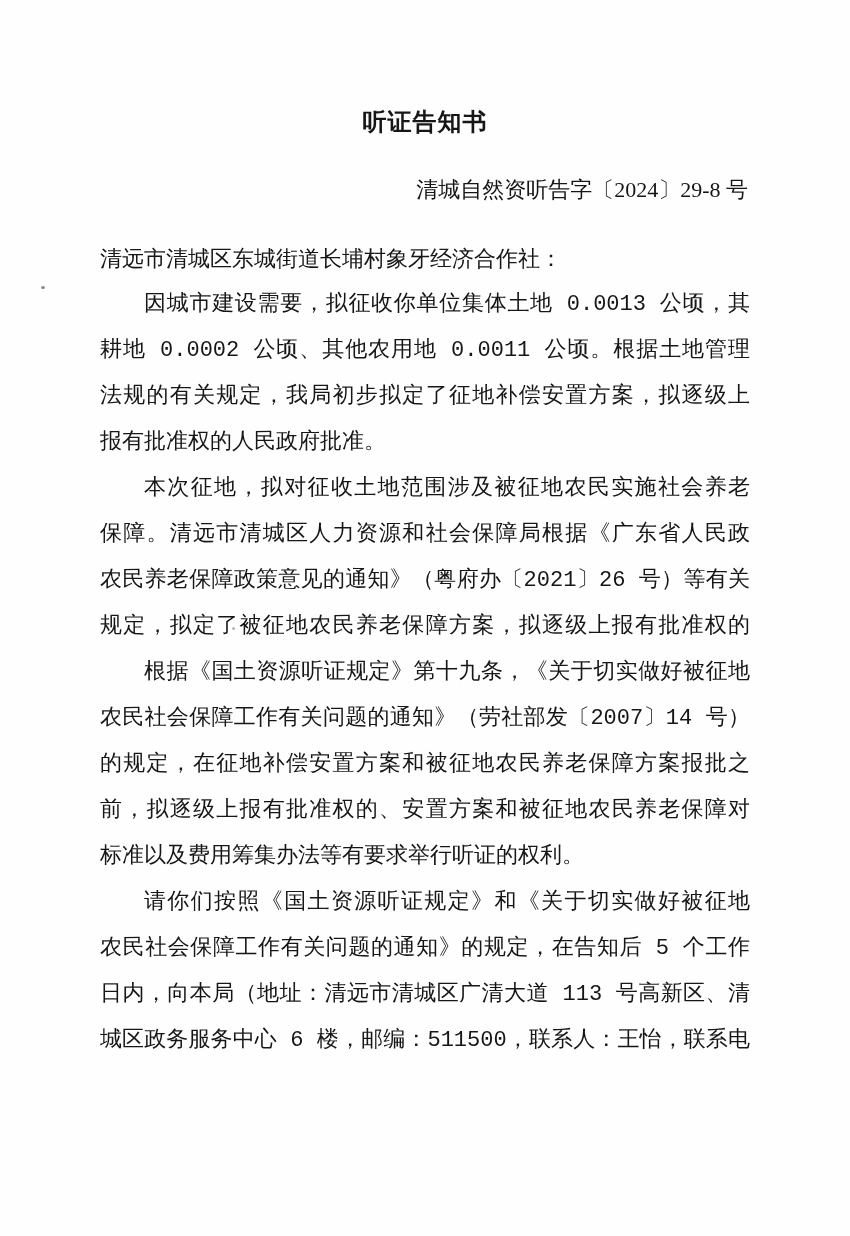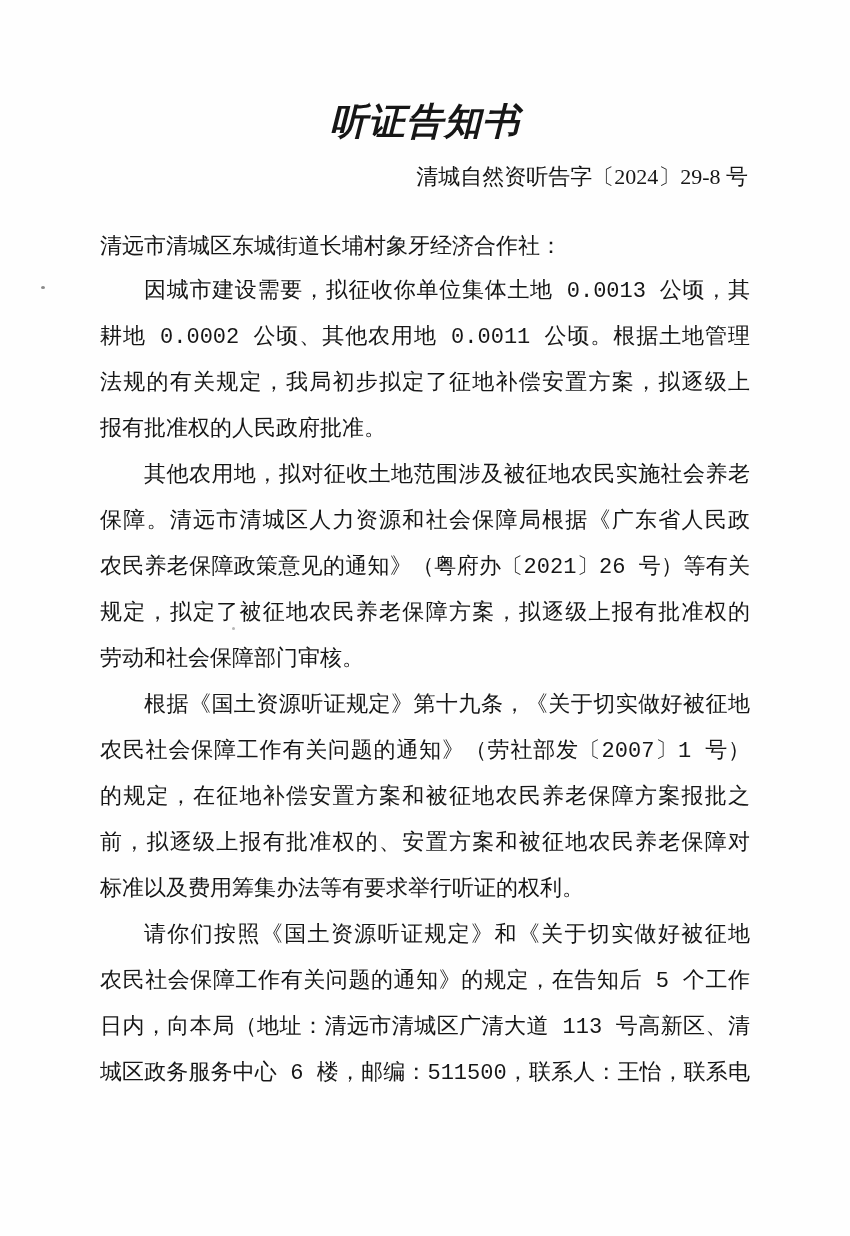--- a/index.html
+++ b/index.html
@@ -15,29 +15,28 @@
     background: #fefefe;
     box-sizing: border-box;
     padding: 0 100px;
     overflow: hidden;
     font-family: "Liberation Serif", "DejaVu Serif", serif;
     color: #161616;
   }
   .title {
     margin: 0;
     padding-top: 102px;
-    font-size: 37px;
+    font-size: 24px;
     line-height: 40px;
     font-weight: 700;
     text-align: center;
     letter-spacing: 1px;
-    font-style: italic;
   }
   .doc-number {
-    margin-top: 20px;
+    margin-top: 33px;
     font-size: 22px;
     line-height: 30px;
     text-align: right;
     padding-right: 2px;
   }
   .addressee {
     margin-top: 31px;
     font-size: 22px;
     height: 46px;
     line-height: 46px;
@@ -96,30 +95,29 @@
   <div class="addressee">清远市清城区东城街道长埔村象牙经济合作社：</div>
 
   <div class="paragraph">
     <div class="line first">因城市建设需要，拟征收你单位集体土地 0.0013 公顷，其中</div>
     <div class="line">耕地 0.0002 公顷、其他农用地 0.0011 公顷。根据土地管理法律、</div>
     <div class="line">法规的有关规定，我局初步拟定了征地补偿安置方案，拟逐级上</div>
     <div class="line last">报有批准权的人民政府批准。</div>
   </div>
 
   <div class="paragraph">
-    <div class="line first">其他农用地，拟对征收土地范围涉及被征地农民实施社会养老</div>
+    <div class="line first">本次征地，拟对征收土地范围涉及被征地农民实施社会养老</div>
     <div class="line">保障。清远市清城区人力资源和社会保障局根据《广东省人民政</div>
     <div class="line">农民养老保障政策意见的通知》（粤府办〔2021〕26 号）等有关</div>
     <div class="line">规定，拟定了被征地农民养老保障方案，拟逐级上报有批准权的</div>
-    <div class="line last">劳动和社会保障部门审核。</div>
   </div>
 
   <div class="paragraph">
     <div class="line first">根据《国土资源听证规定》第十九条，《关于切实做好被征地</div>
-    <div class="line">农民社会保障工作有关问题的通知》（劳社部发〔2007〕1 号）</div>
+    <div class="line">农民社会保障工作有关问题的通知》（劳社部发〔2007〕14 号）</div>
     <div class="line">的规定，在征地补偿安置方案和被征地农民养老保障方案报批之</div>
     <div class="line">前，拟逐级上报有批准权的、安置方案和被征地农民养老保障对象、</div>
     <div class="line last">标准以及费用筹集办法等有要求举行听证的权利。</div>
   </div>
 
   <div class="paragraph">
     <div class="line first">请你们按照《国土资源听证规定》和《关于切实做好被征地</div>
     <div class="line">农民社会保障工作有关问题的通知》的规定，在告知后 5 个工作</div>
     <div class="line">日内，向本局（地址：清远市清城区广清大道 113 号高新区、清</div>
     <div class="line">城区政务服务中心 6 楼，邮编：511500，联系人：王怡，联系电</div>

